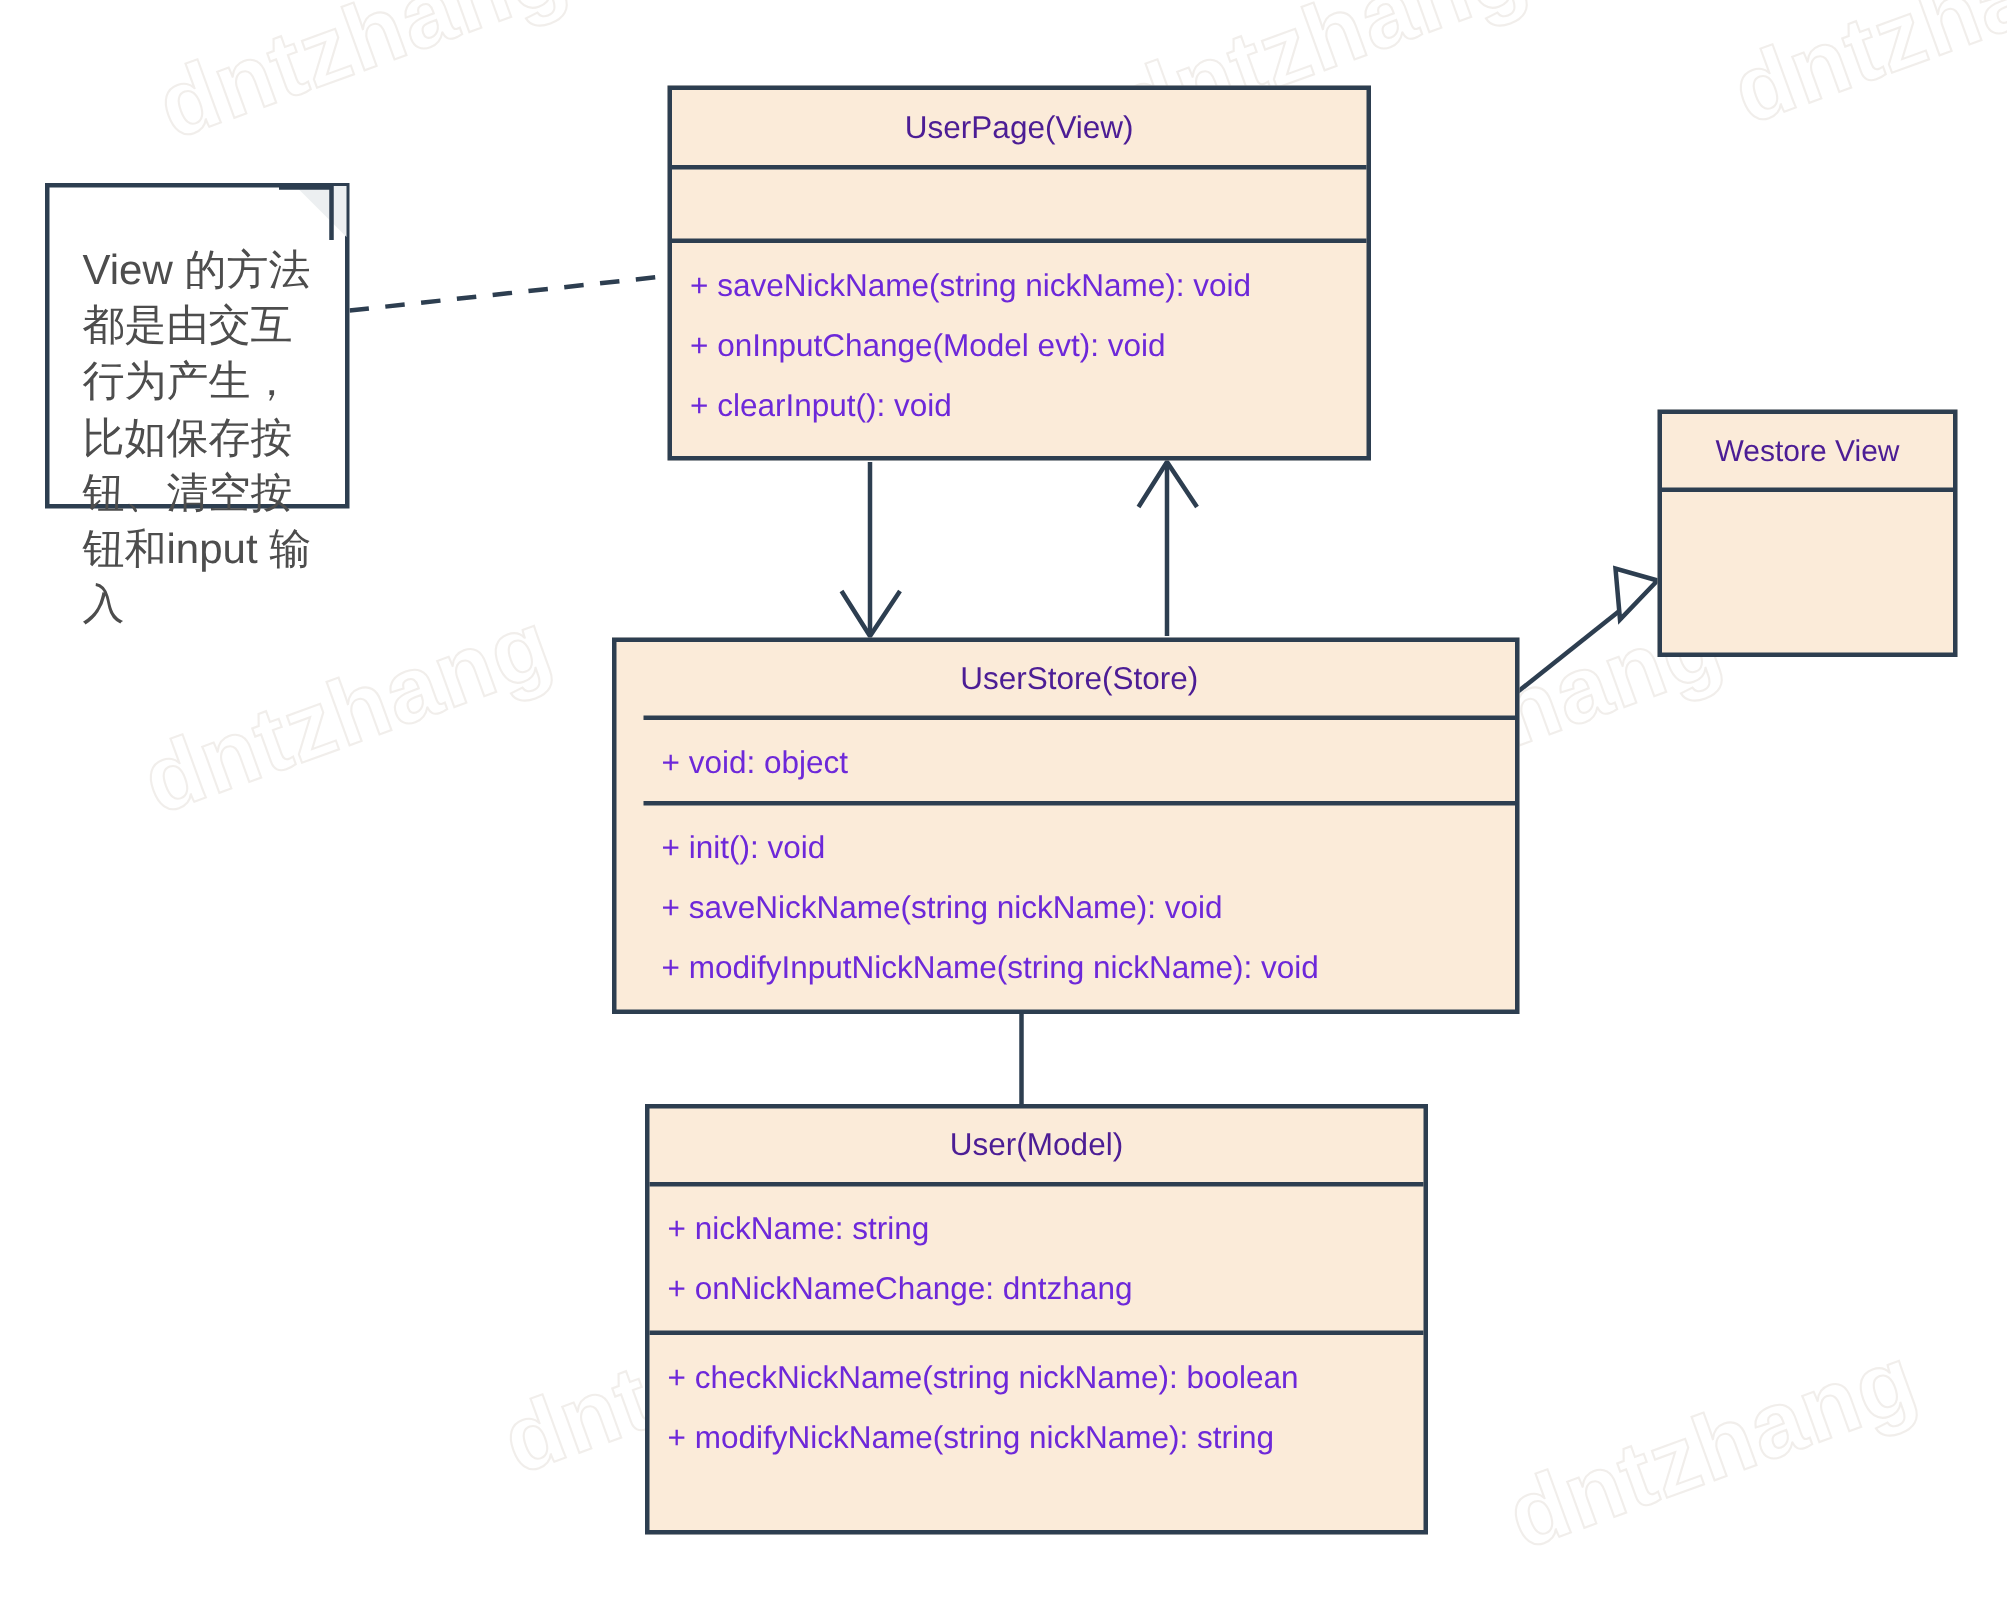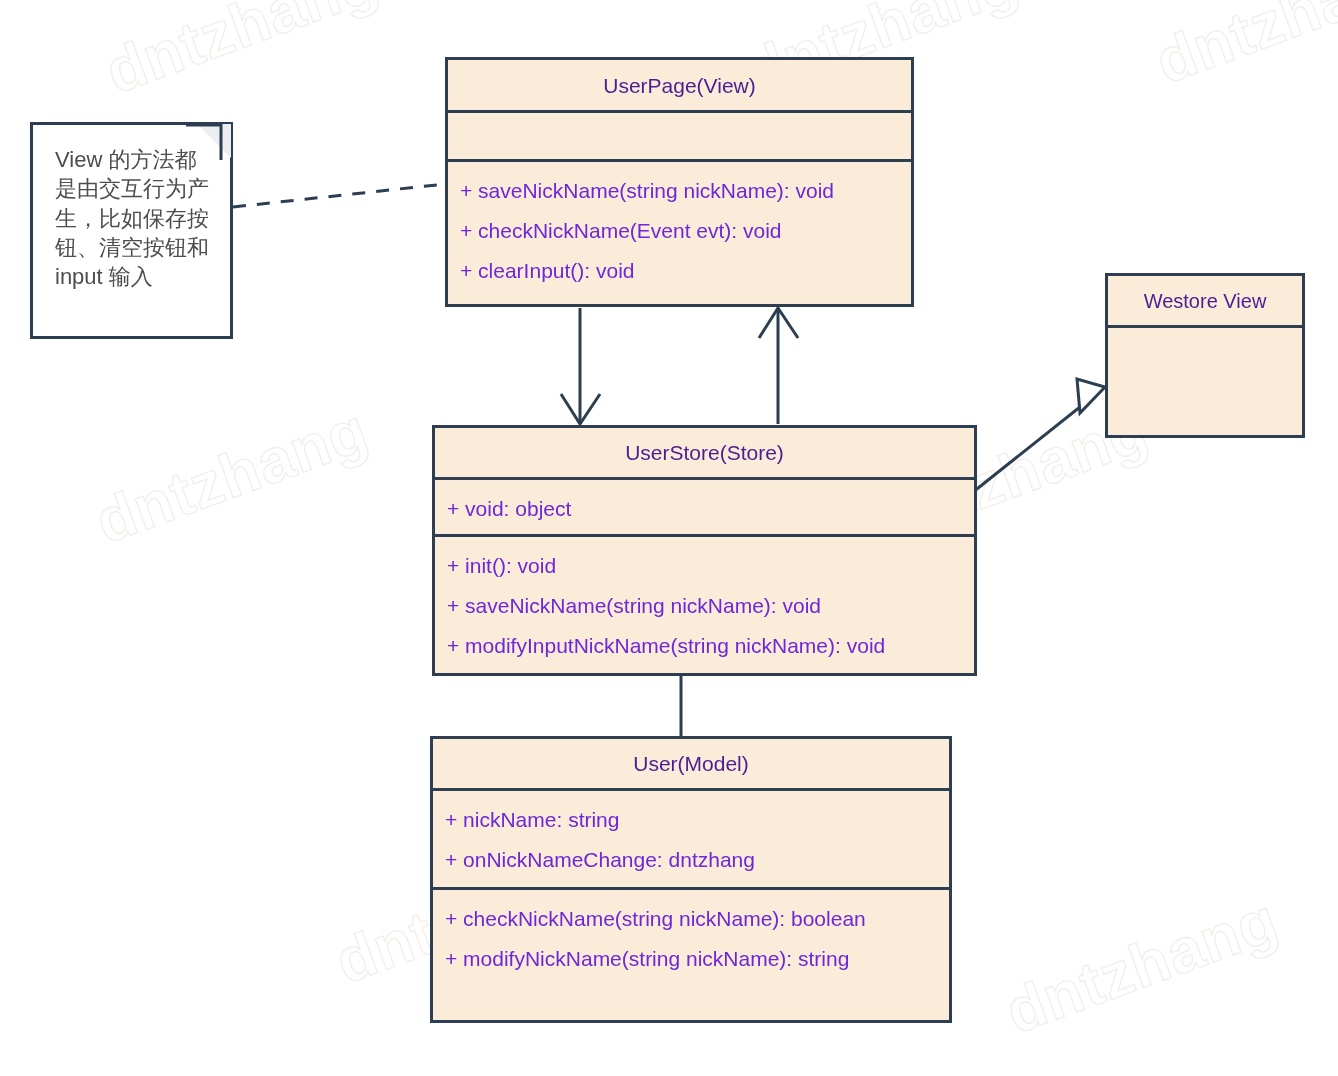--- a/index.html
+++ b/index.html
@@ -103,23 +103,23 @@
     right: -2px;
     width: 48px;
     height: 48px;
     z-index: 4;
     overflow: visible;
   }
   #note-text {
     position: relative;
     z-index: 5;
     color: #4d4d4d;
-    font-size: 22px;
+    font-size: 28px;
     line-height: 1.33;
-    padding: 20px 12px 10px 22px;
+    padding: 36px 12px 10px 22px;
     word-break: break-word;
   }
 </style>
 </head>
 <body>
 
 <div id="canvas">
 
   <div id="watermark-layer">
     <div class="watermark" style="left:100px; top:-10px;">dntzhang</div>
@@ -164,26 +164,26 @@
       <polyline points="11,2 11,37 46,37" fill="none" stroke="#2d3e50" stroke-width="3" transform="rotate(180 24 19.5)"></polyline>
     </svg>
     <div id="note-text">View 的方法都是由交互行为产生，比如保存按钮、清空按钮和input 输入</div>
   </div>
 
   <div class="uml-class" style="left:445px; top:57px; width:469px; height:250px;">
     <div class="uml-title" style="height:50px;">UserPage(View)</div>
     <div class="uml-compartment empty" style="height:49px;"></div>
     <div class="uml-compartment" style="height:145px;">
       <div class="uml-row">+ saveNickName(string nickName): void</div>
-      <div class="uml-row">+ checkNickName(Event evt): void</div>
+      <div class="uml-row">+ onInputChange(Model evt): void</div>
       <div class="uml-row">+ clearInput(): void</div>
     </div>
   </div>
 
-  <div class="uml-class" style="left:432px; top:425px; width:545px; height:251px;">
+  <div class="uml-class" style="left:408px; top:425px; width:605px; height:251px;padding-left:18px;">
     <div class="uml-title" style="height:49px;">UserStore(Store)</div>
     <div class="uml-compartment" style="height:57px;">
       <div class="uml-row">+ void: object</div>
     </div>
     <div class="uml-compartment" style="height:145px;">
       <div class="uml-row">+ init(): void</div>
       <div class="uml-row">+ saveNickName(string nickName): void</div>
       <div class="uml-row">+ modifyInputNickName(string nickName): void</div>
     </div>
   </div>

